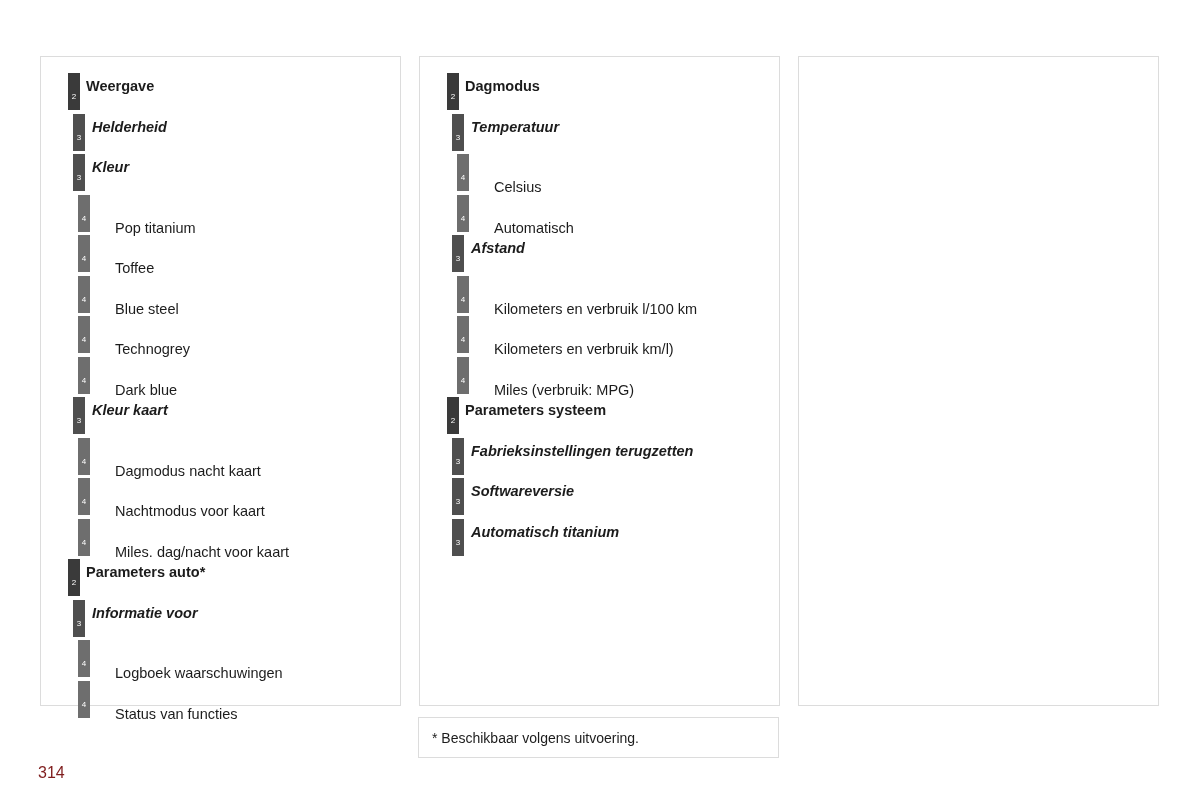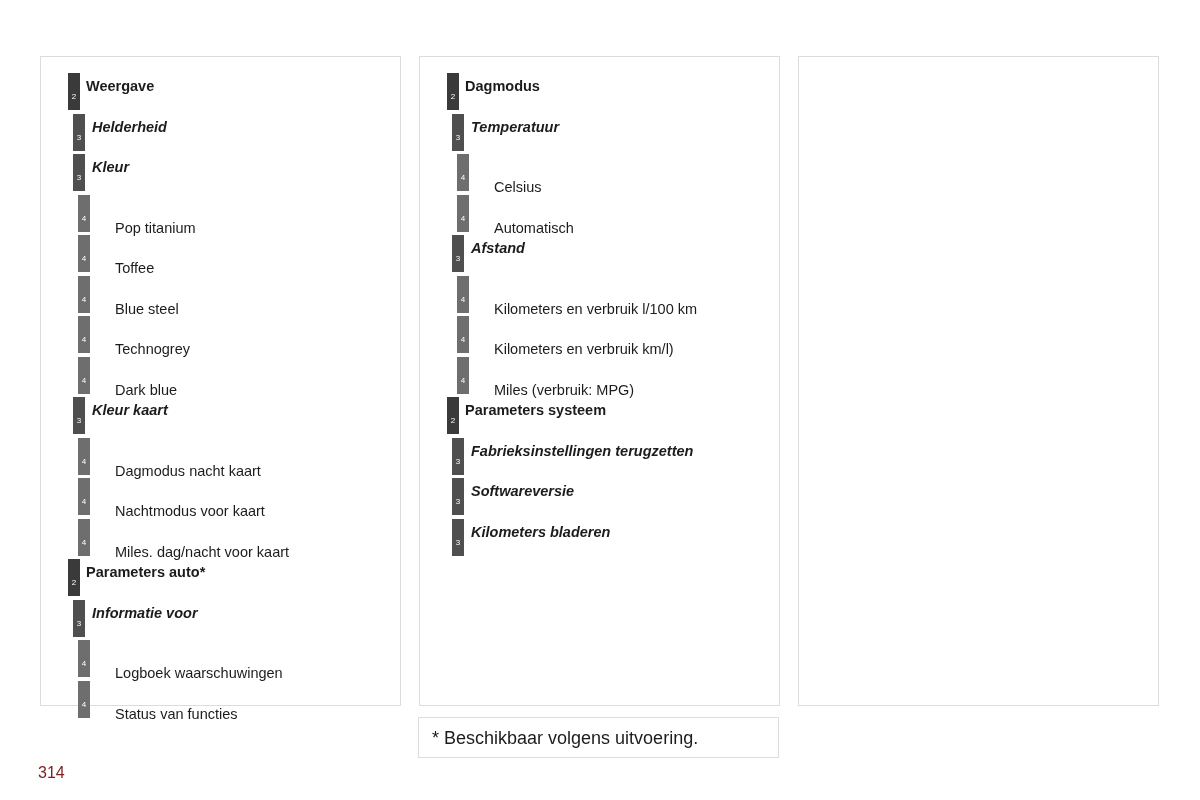--- a/index.html
+++ b/index.html
@@ -99,21 +99,21 @@
     width: 361px;
     height: 41px;
     box-sizing: border-box;
     border: 1px solid #dcdcdc;
     background: #ffffff;
   }
   .footnote-text {
     position: absolute;
     left: 13px;
     top: 11px;
-    font-size: 18px;
+    font-size: 14px;
     line-height: 18px;
     color: #1c1c1c;
     white-space: nowrap;
     text-align: center;
   }
 
   
   .page-number {
     position: absolute;
     left: 38px;
@@ -292,21 +292,21 @@
         <div class="entry lvl3">
           <div class="marker">
             <span>3</span>
           </div>
           <div class="entry-label">Softwareversie</div>
         </div>
         <div class="entry lvl3">
           <div class="marker">
             <span>3</span>
           </div>
-          <div class="entry-label">Kilometers bladeren</div>
+          <div class="entry-label">Automatisch titanium</div>
         </div>
       </div>
     <div class="column" id="col-2"></div>
 
   </div>
 
   <div class="footnote-box">
     <div class="footnote-text">* Beschikbaar volgens uitvoering.</div>
   </div>
 

